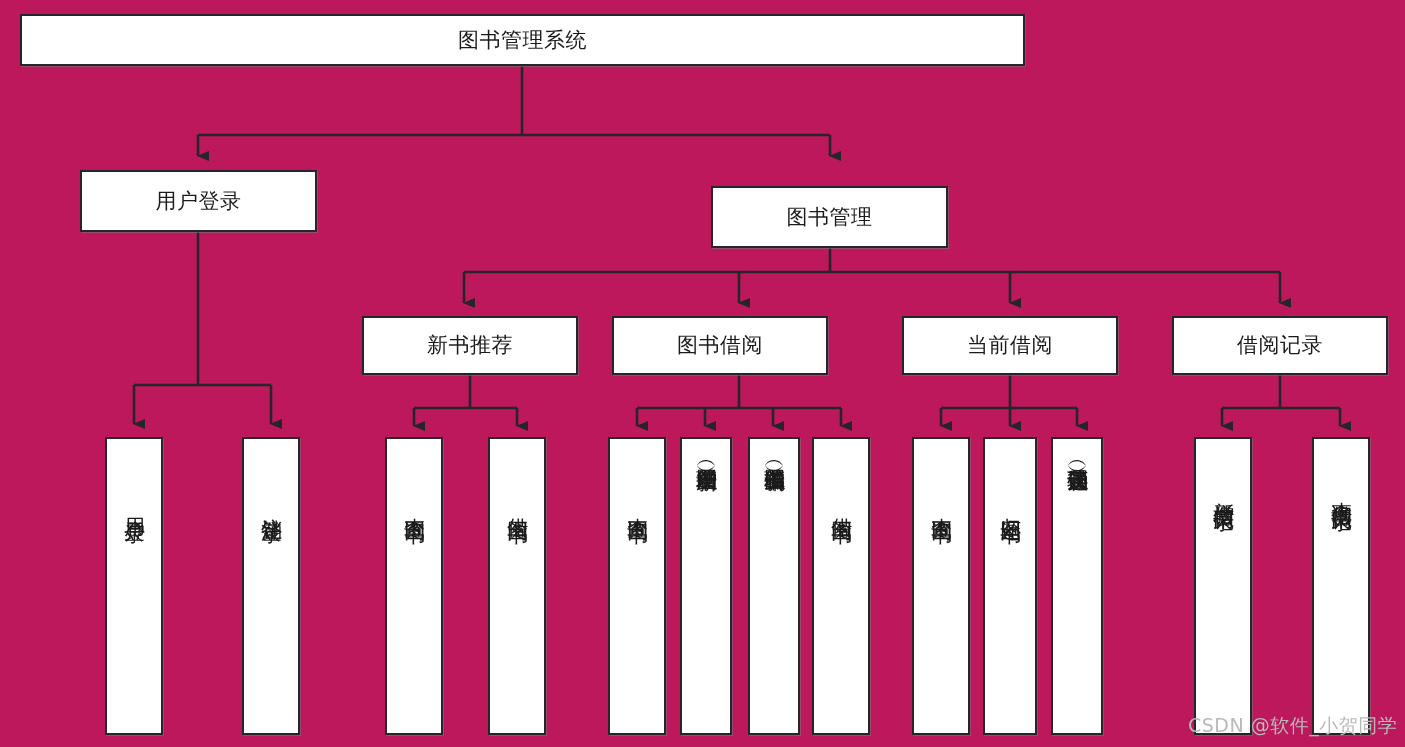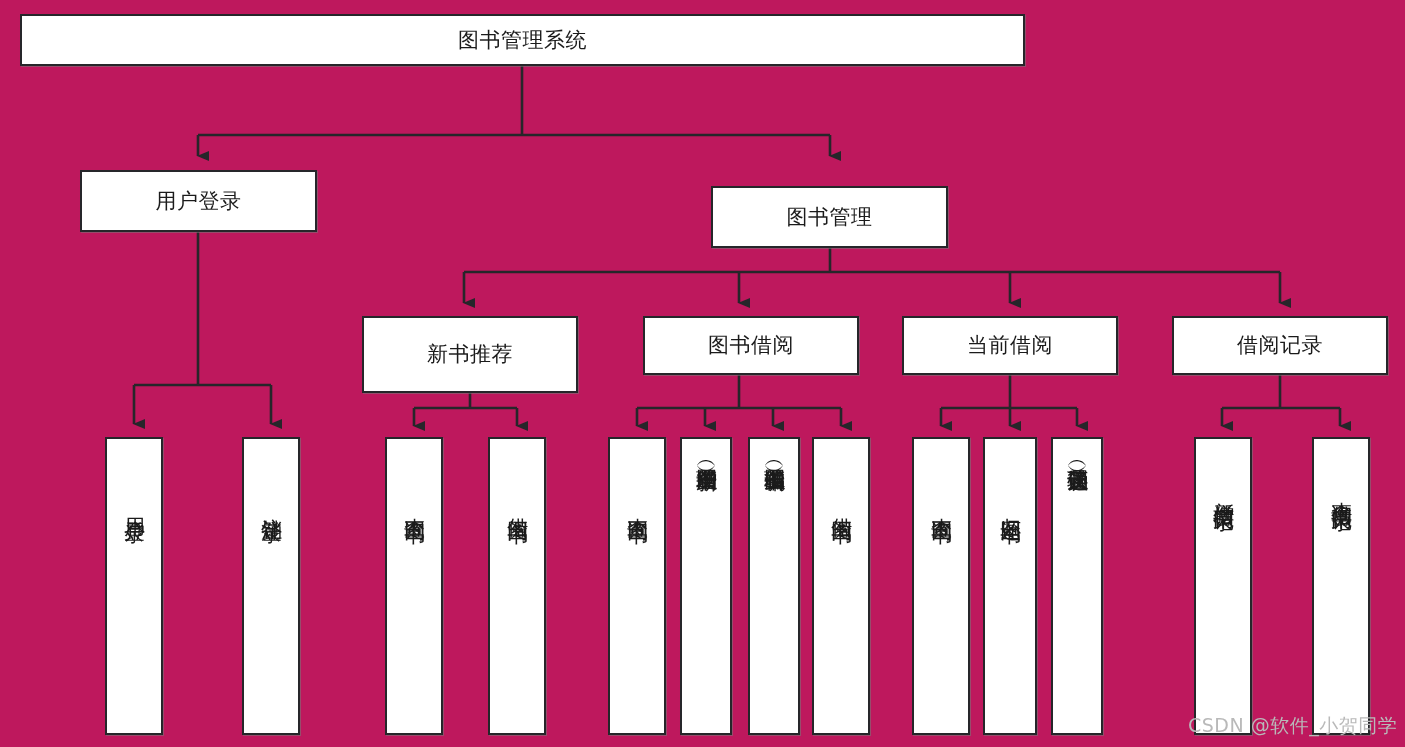--- a/index.html
+++ b/index.html
@@ -141,25 +141,25 @@
   </div>
 
   <div class="node" style="left:80px; top:170px; width:237px; height:62px;">
     <span class="label">用户登录</span>
   </div>
 
   <div class="node" style="left:711px; top:170px; width:237px; height:62px;margin-top:16px;">
     <span class="label">图书管理</span>
   </div>
 
-  <div class="node" style="left:362px; top:316px; width:216px; height:77px;justify-content:center;">
+  <div class="node" style="left:362px; top:316px; width:216px; height:59px;justify-content:center;">
     <span class="label">新书推荐</span>
   </div>
 
-  <div class="node" style="left:643px; top:316px; width:216px; height:59px;">
+  <div class="node" style="left:612px; top:316px; width:216px; height:59px;">
     <span class="label">图书借阅</span>
   </div>
 
   <div class="node" style="left:1172px; top:316px; width:216px; height:59px;">
     <span class="label">借阅记录</span>
   </div>
 
   <div class="node" style="left:902px; top:316px; width:216px; height:59px;">
     <span class="label">当前借阅</span>
   </div>

